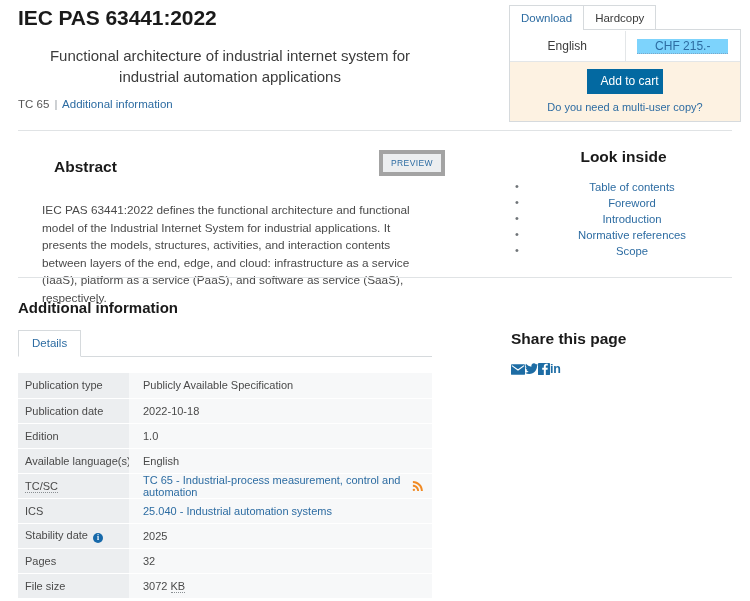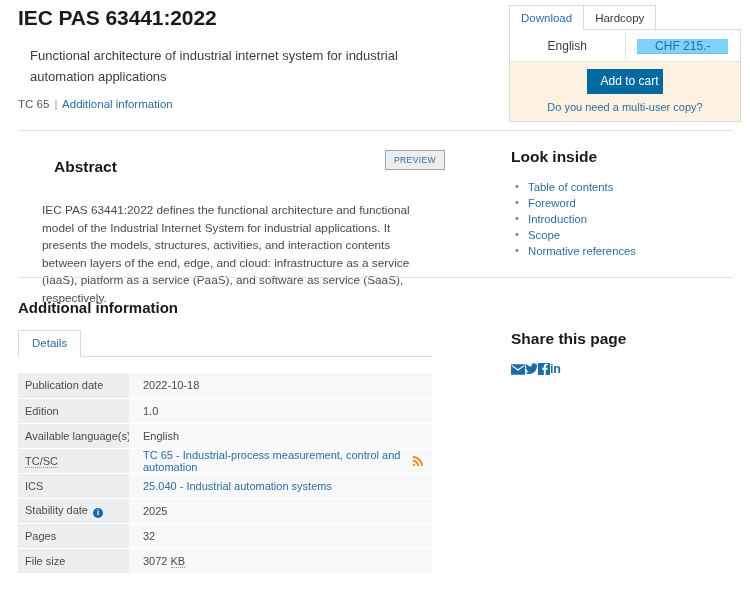--- a/index.html
+++ b/index.html
@@ -31,27 +31,28 @@
     position: absolute;
     left: 18px; top: 6px;
     font-size: 21px;
     font-weight: bold;
     color: #1a1a1a;
     letter-spacing: -0.1px;
     margin: 0;
   }
   .doc-subtitle {
     position: absolute;
-    left: 30px; top: 45px;
+    left: 20px; top: 45px;
     width: 420px;
-    font-size: 13px;
+    font-size: 15px;
     line-height: 21px;
     color: #3c3c3c;
     margin: 0;
     font-weight: normal;
+    text-align: center;
   }
   .doc-meta {
     position: absolute;
     left: 18px; top: 98px;
     font-size: 11.5px;
     color: #555555;
   }
   .doc-meta .sep {
     color: #9aa0a6;
     padding: 0 2px;
@@ -174,39 +175,40 @@
     padding: 0;
     display: inline-block;
   }
   .preview-btn {
     position: absolute;
     right: -3px; top: 4px;
     font-size: 8.5px;
     letter-spacing: 0.4px;
     color: #2d6ca2;
     background: #eceef0;
-    border: 1px solid #a3a3a3;
+    border: 4px solid #a3a3a3;
     padding: 4px 8px 4px 8px;
     cursor: pointer;
     font-family: "Liberation Sans", sans-serif;
     line-height: 10px;
   }
   .abstract p {
     margin: 14px 0 0 0;
     font-size: 11.8px;
     line-height: 17.5px;
     color: #4a4a4a;
     width: 388px;
   }
 
   
   .lookinside {
     position: absolute;
     left: 511px; top: 148px;
     width: 225px;
+    text-align: center;
   }
   .lookinside h2 {
     font-size: 15.5px;
     font-weight: bold;
     color: #1a1a1a;
     margin: 0 0 13px 0;
   }
   .lookinside ul {
     margin: 0;
     padding: 0;
@@ -383,35 +385,39 @@
     <button class="preview-btn">PREVIEW</button>
     <p>IEC PAS 63441:2022 defines the functional architecture and functional model of the Industrial Internet System for industrial applications. It presents the models, structures, activities, and interaction contents between layers of the end, edge, and cloud: infrastructure as a service (IaaS), platform as a service (PaaS), and software as service (SaaS), respectively.</p>
   </div>
 
   <div class="lookinside">
     <h2>Look inside</h2>
     <ul>
       <li><a class="link" href="#">Table of contents</a></li>
       <li><a class="link" href="#">Foreword</a></li>
       <li><a class="link" href="#">Introduction</a></li>
+      <li><a class="link" href="#">Normative references</a></li>
       <li><a class="link" href="#">Scope</a></li>
-      <li><a class="link" href="#">Normative references</a></li>
     </ul>
   </div>
 
   <div class="rule full" style="top:277px;"></div>
 
   <h2 class="addinfo-title">Additional information</h2>
 
   <div class="dtabs">
     <div class="dtab">Details</div>
   </div>
 
   <table class="dtable">
     <tbody>
+      <tr>
+        <td class="k">Publication type</td>
+        <td class="v">Publicly Available Specification</td>
+      </tr>
       <tr>
         <td class="k">Publication date</td>
         <td class="v">2022-10-18</td>
       </tr>
       <tr>
         <td class="k">Edition</td>
         <td class="v">1.0</td>
       </tr>
       <tr>
         <td class="k">Available language(s)</td>

